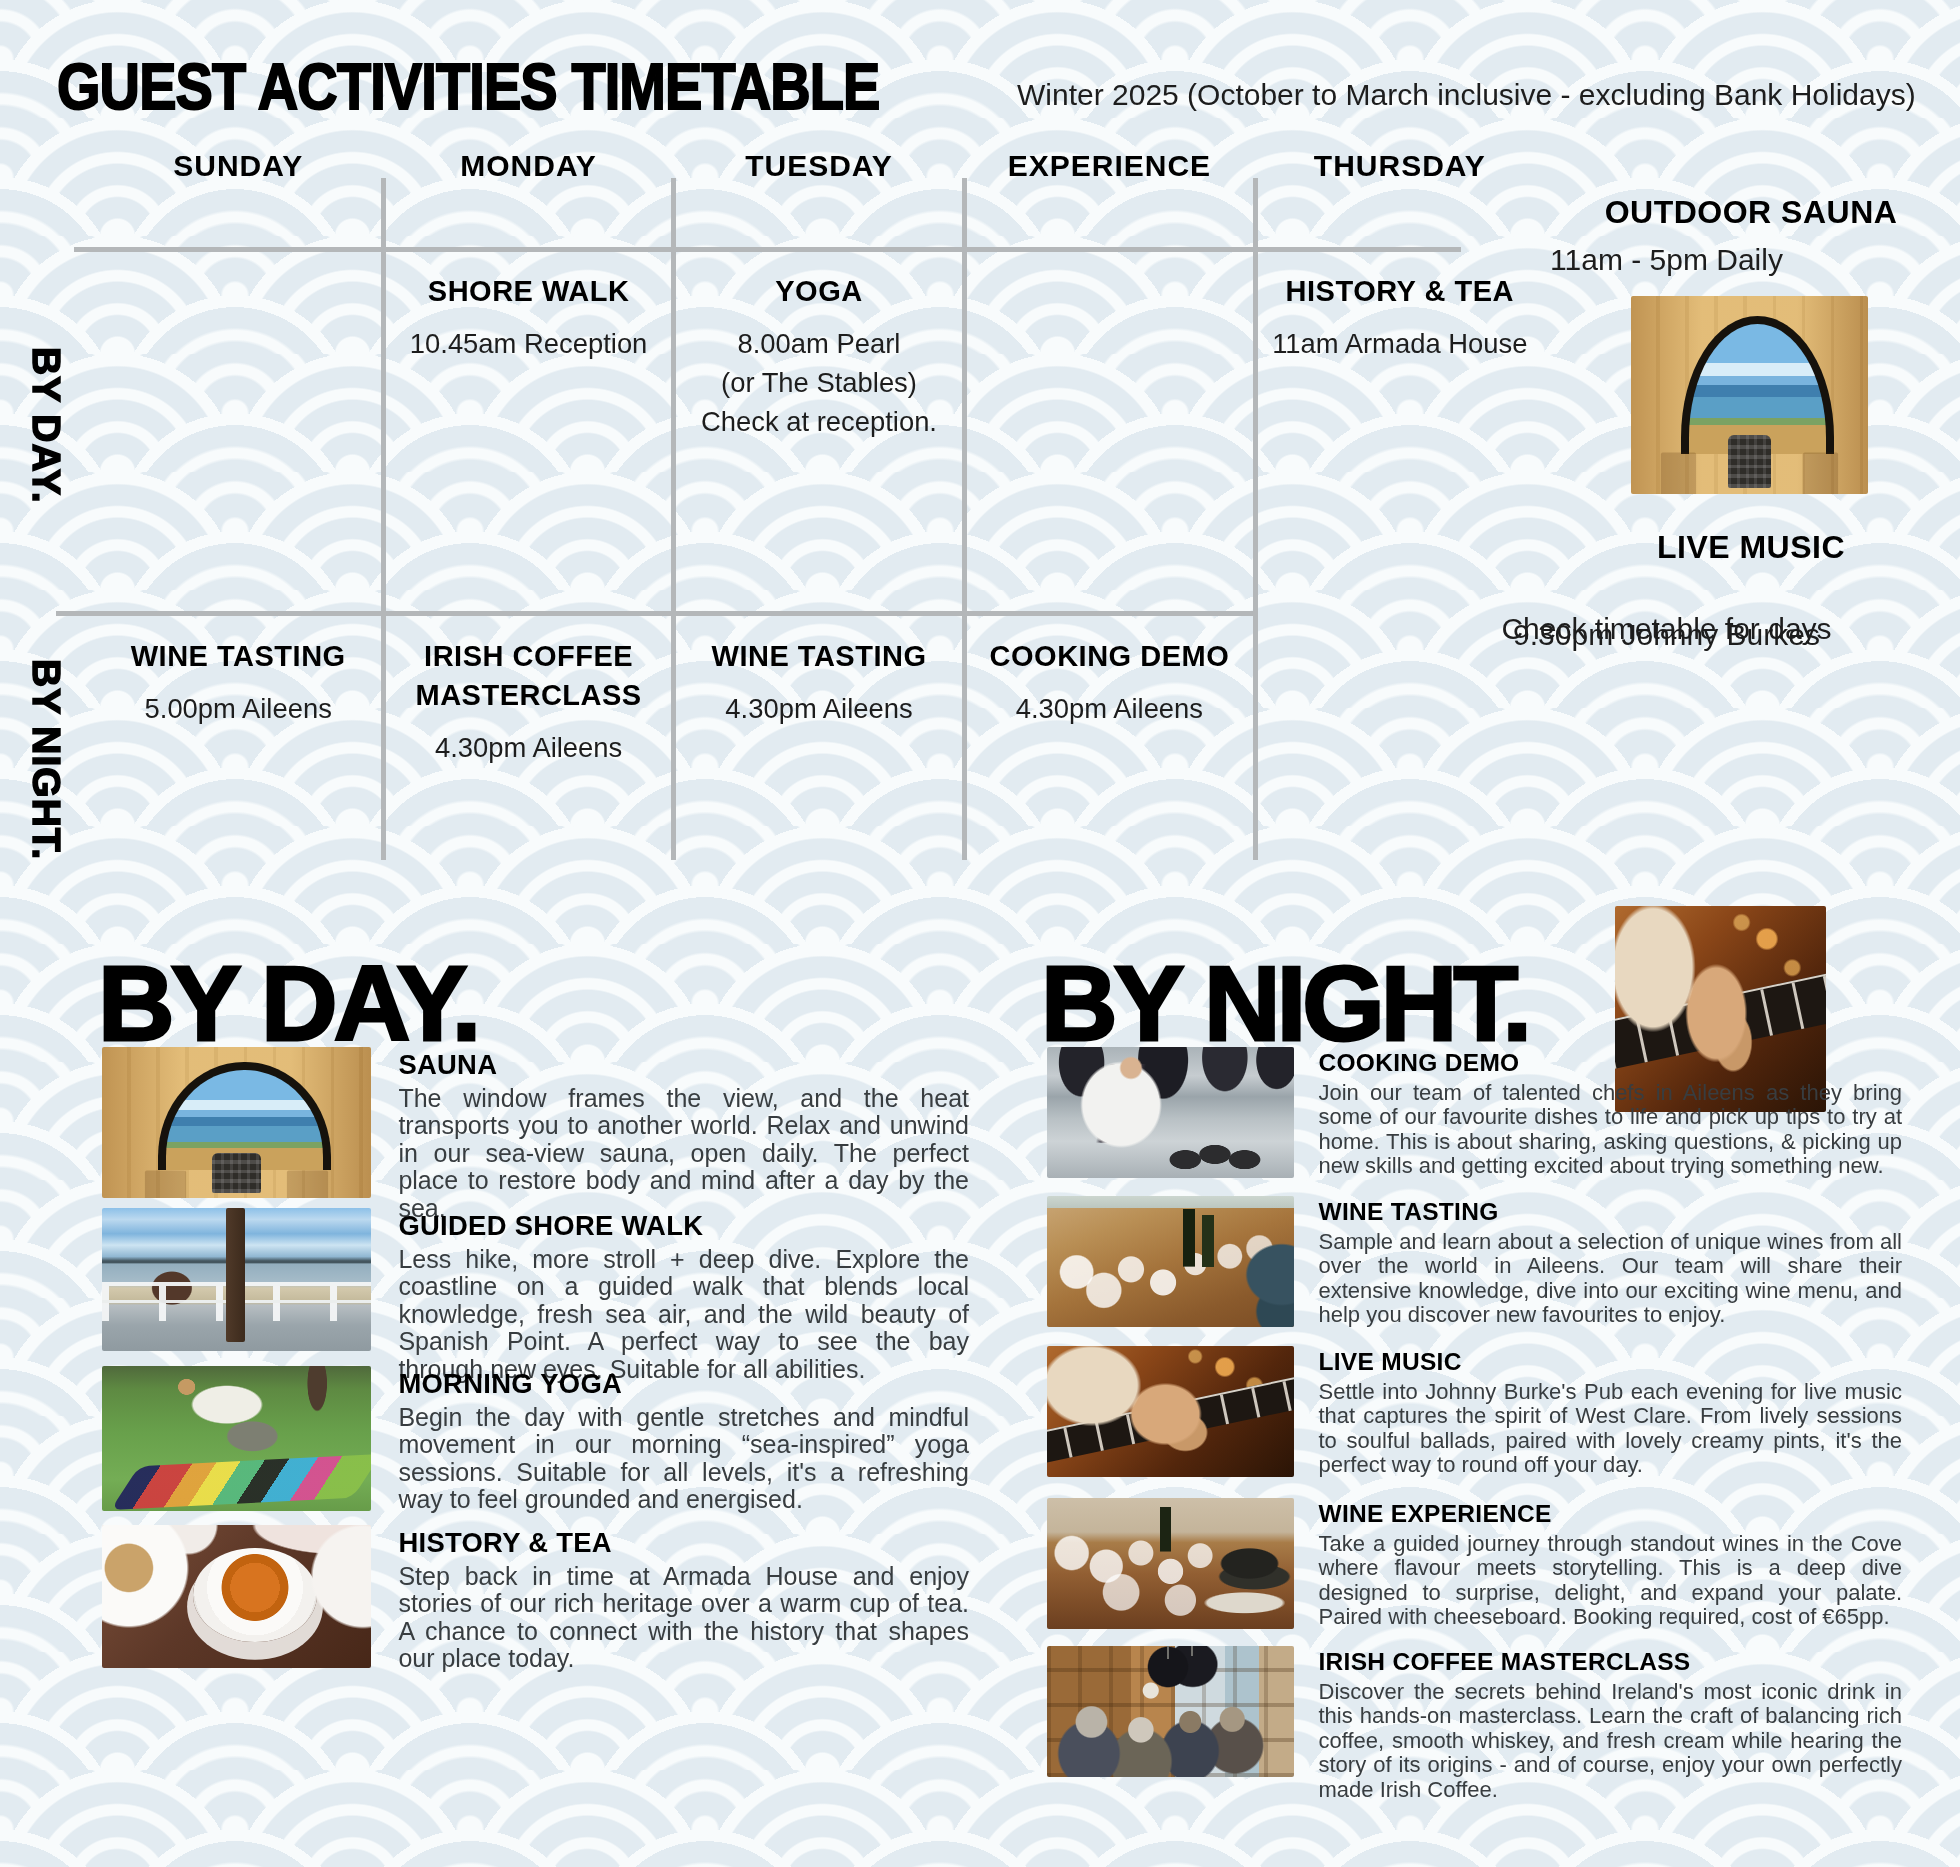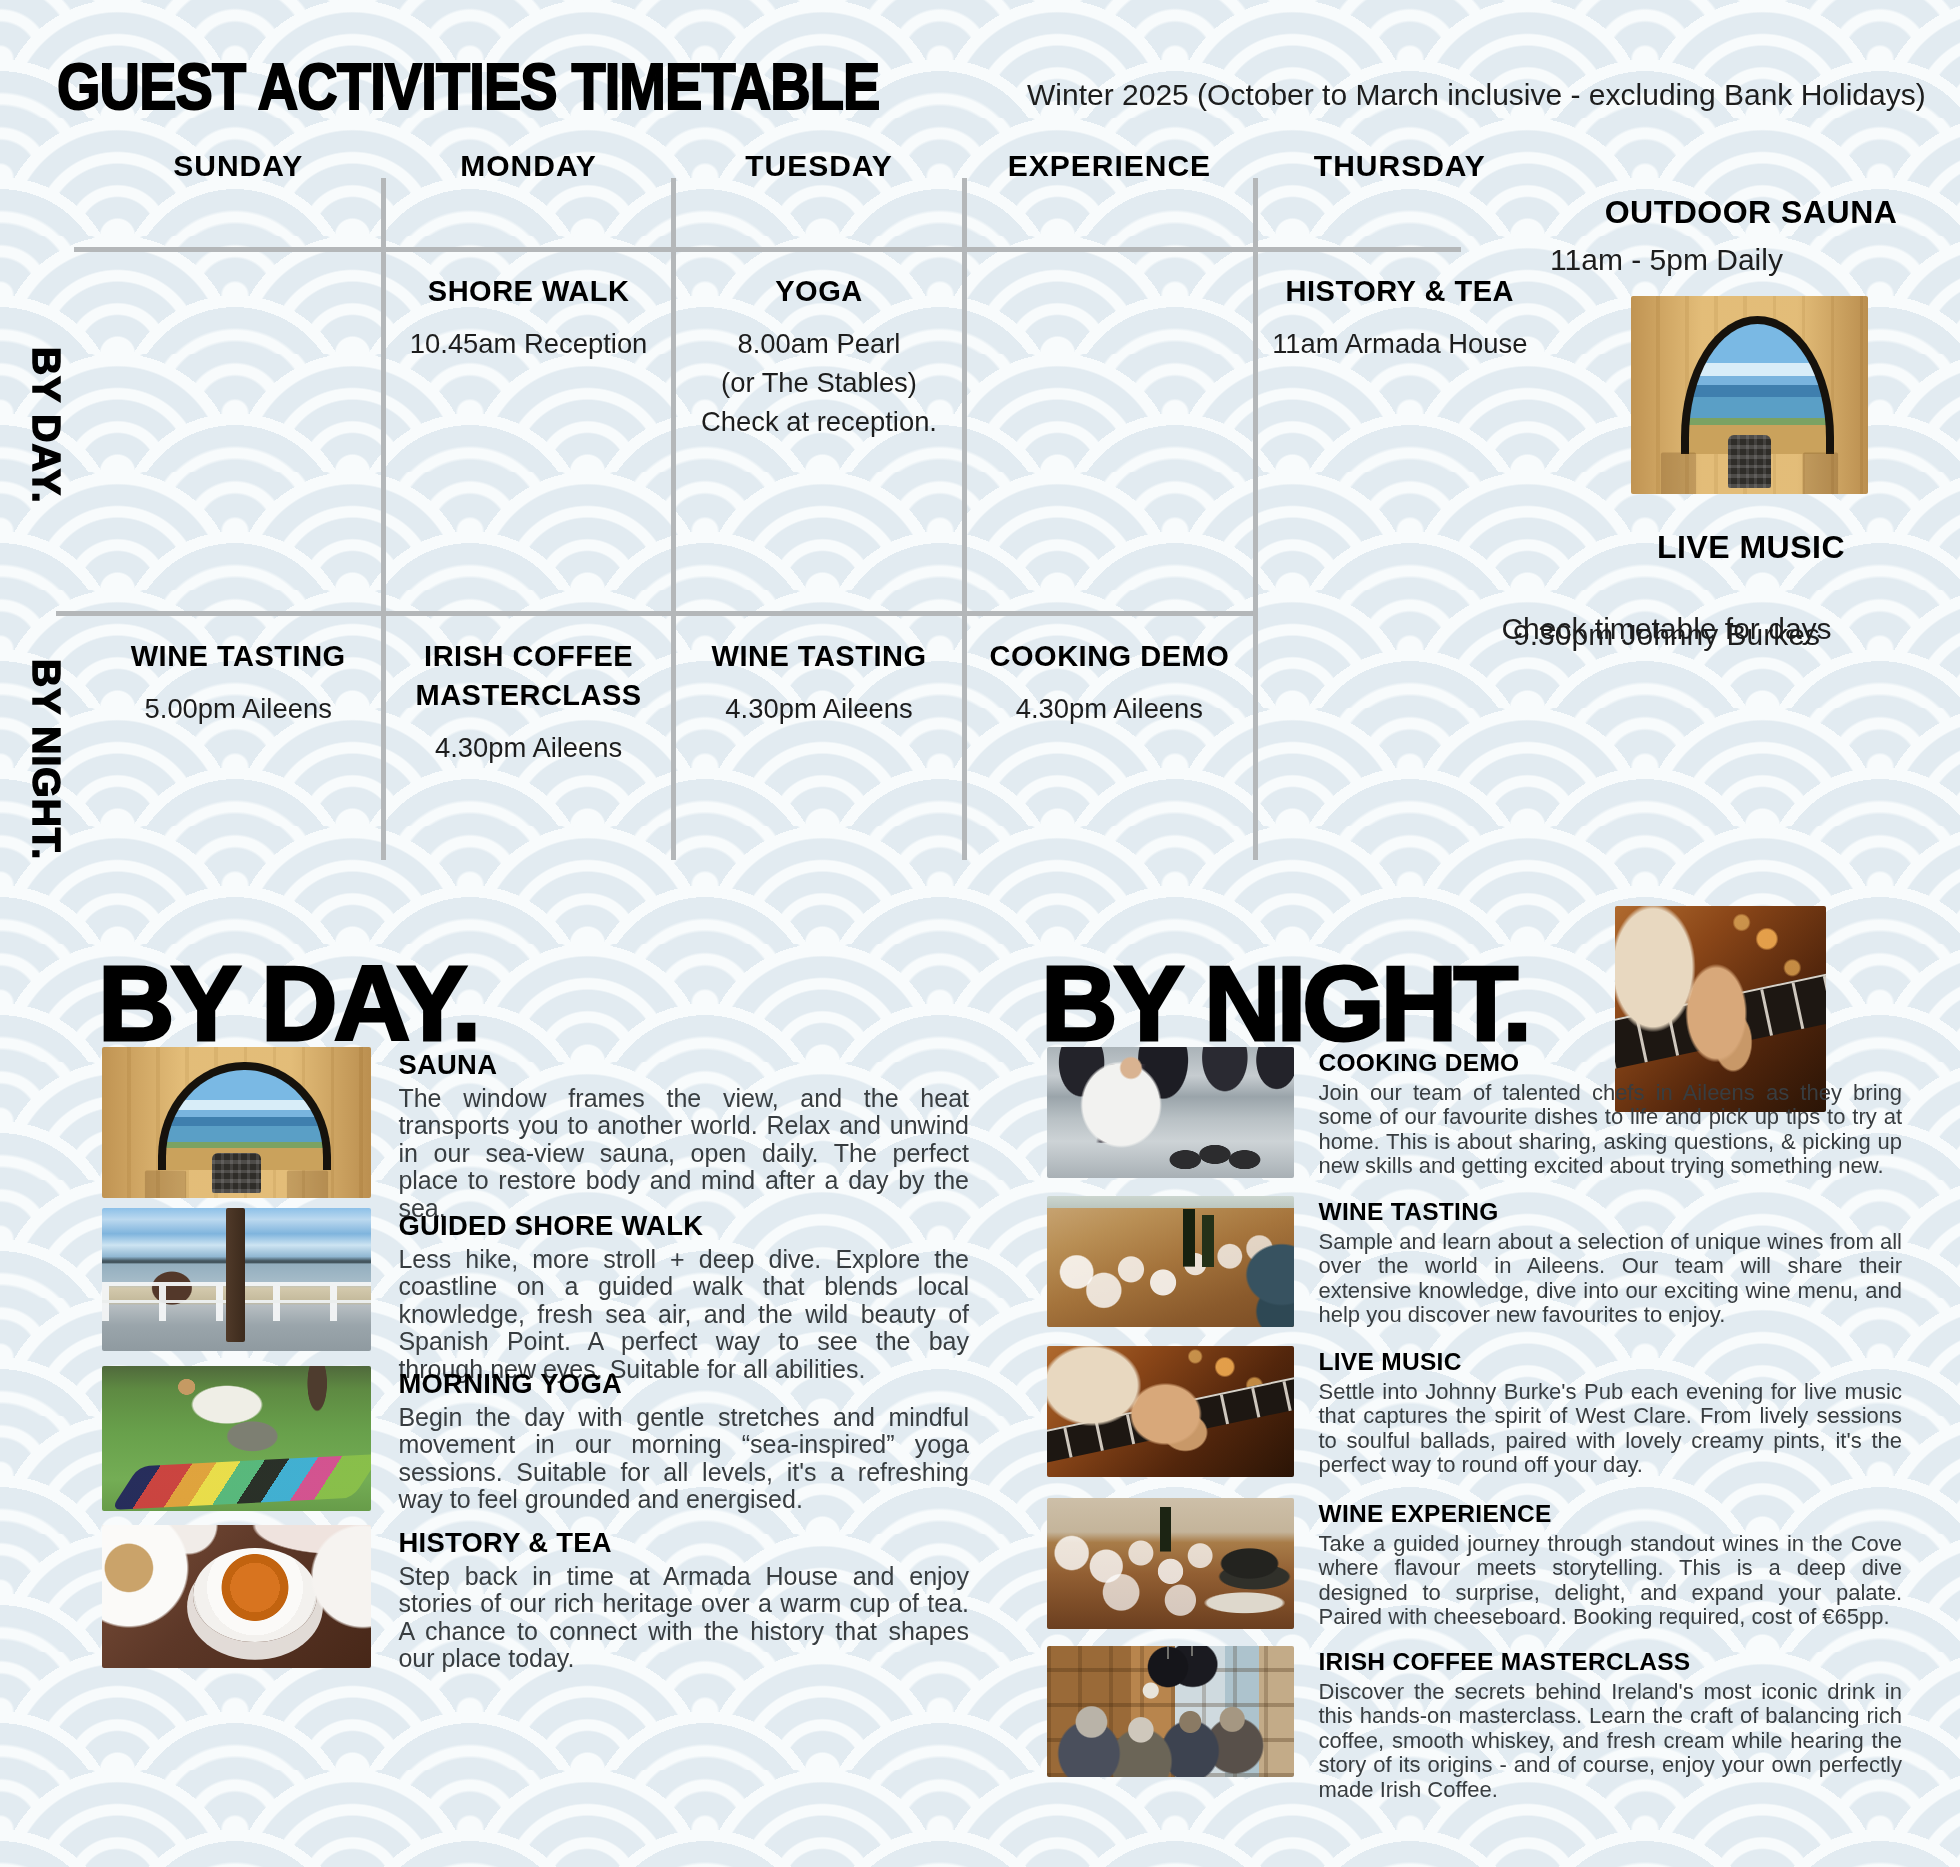--- a/index.html
+++ b/index.html
@@ -17,21 +17,21 @@
     color:#000;
   }
   .abs{position:absolute;}
 
   
   .title{
     left:57px; top:49px; font-size:65px; font-weight:bold; letter-spacing:-1px;
     -webkit-text-stroke:2px #000; white-space:nowrap;
     transform:scaleX(.86); transform-origin:left top;
   }
-  .subtitle{ left:1017px; top:78px; font-size:30px; color:#1d1d1d; white-space:nowrap;margin-left:10px; }
+  .subtitle{ left:1017px; top:78px; font-size:30px; color:#1d1d1d; white-space:nowrap; }
 
   
   .tt-row{ left:93px; width:1452px; display:grid; grid-template-columns:repeat(5,1fr); }
   .tt-head{ top:149px; }
   .tt-head .day{ text-align:center; font-size:30px; font-weight:bold; letter-spacing:1px; }
   .vline{ width:4.9px; background:#b4b7b9; top:178px; height:682px; }
   .v1{left:381px;} .v2{left:671px;} .v3{left:962px;} .v4{left:1253px;}
   .hline{ height:4.9px; background:#b4b7b9; }
   .h-head{ left:74px; top:247px; width:1387px; }
   .h-row{ left:56px; top:611px; width:1199px; }

